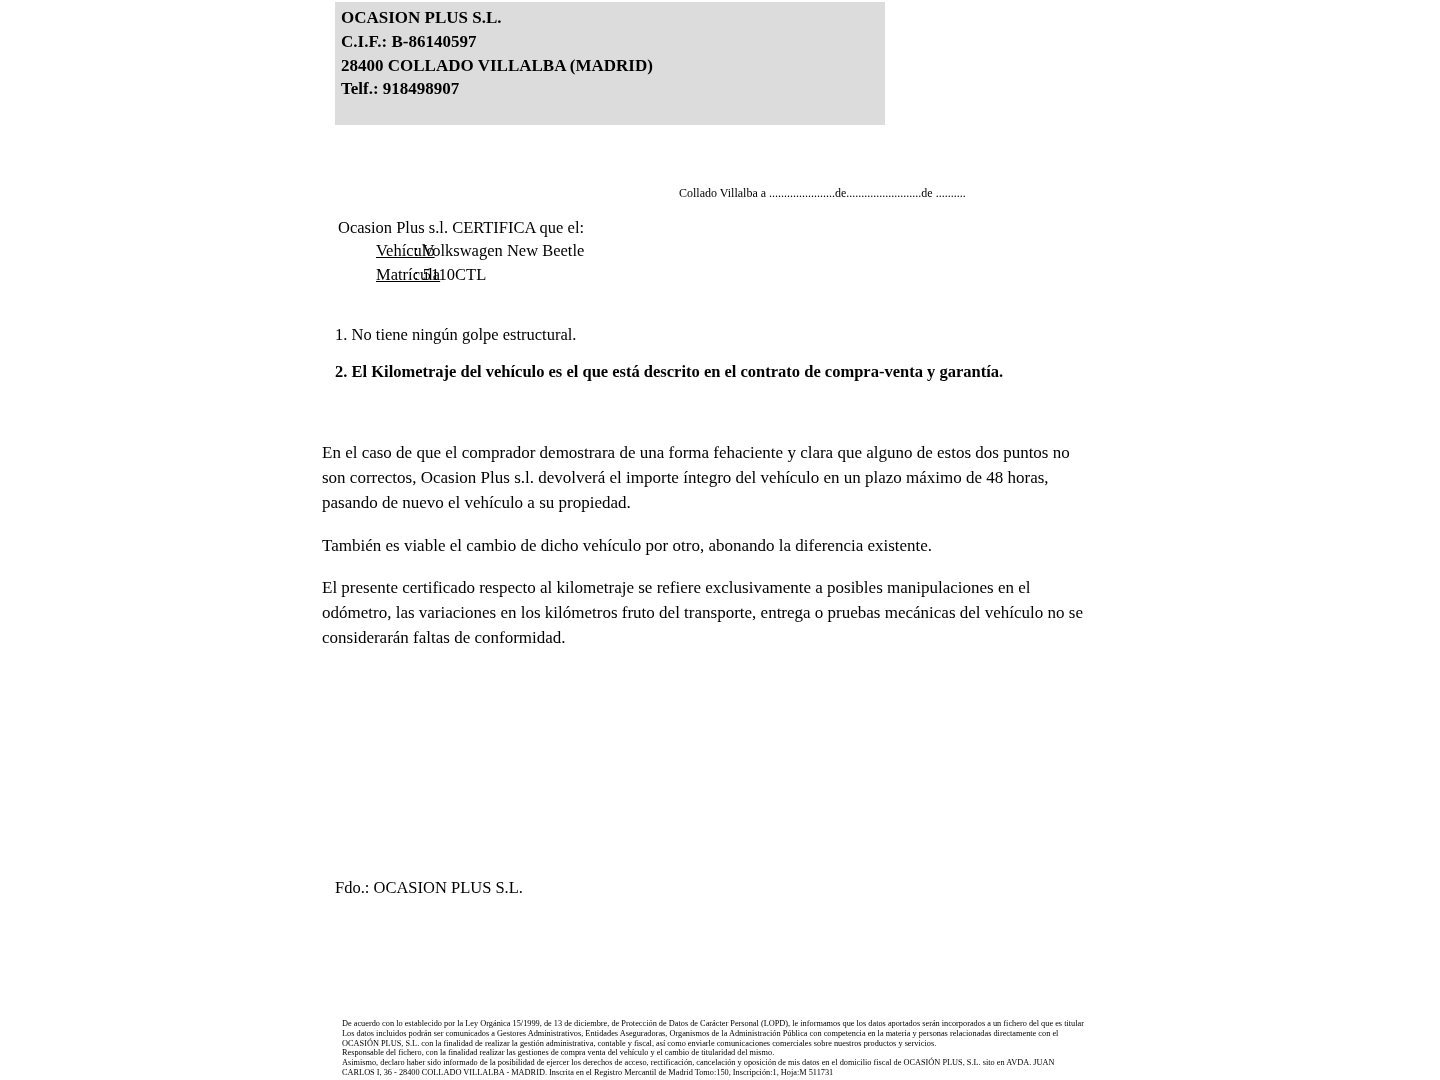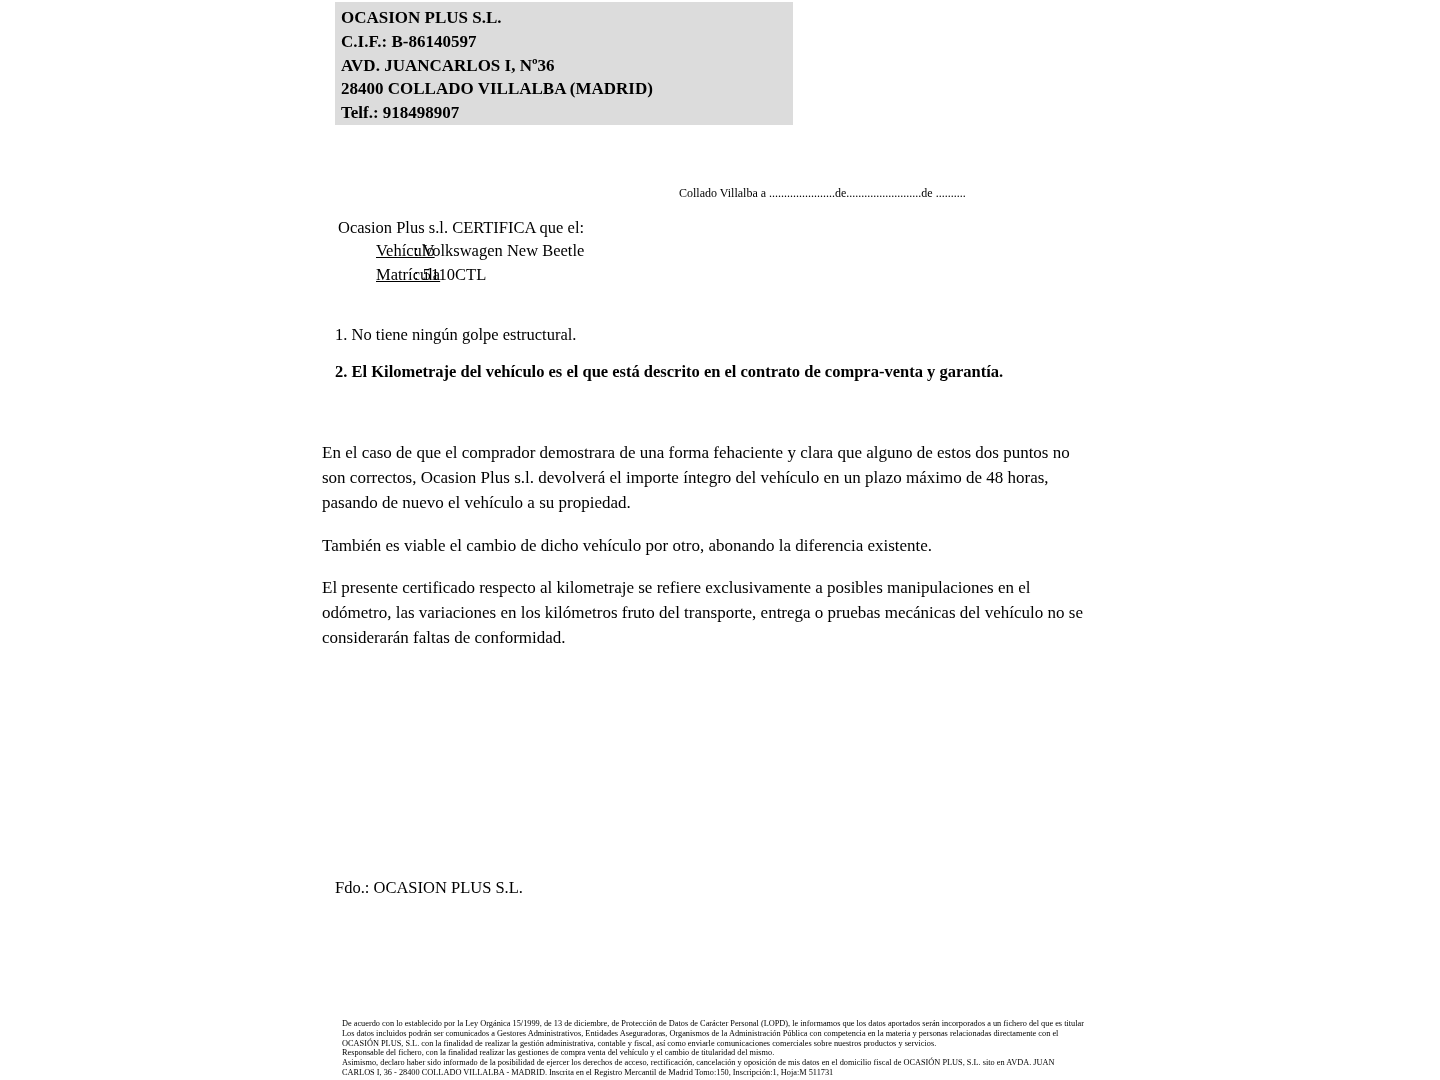--- a/index.html
+++ b/index.html
@@ -10,21 +10,21 @@
     height: 1080px;
     background: #ffffff;
     font-family: "Liberation Serif", "DejaVu Serif", serif;
     color: #000000;
     overflow: hidden;
   }
   .header-box {
     position: absolute;
     left: 335px;
     top: 2px;
-    width: 458px;
+    width: 550px;
     height: 123px;
     background: #dcdcdc;
     padding: 4px 8px 7px 6px;
   }
   .header-box div {
     font-weight: bold;
     font-size: 17px;
     line-height: 23.8px;
     white-space: nowrap;
   }
@@ -84,21 +84,20 @@
   .legal-footer div { white-space: nowrap; padding-left: 12px; }
 </style>
 </head>
 <body>
 
 <div class="page">
 
   <div class="header-box">
     <div>OCASION PLUS S.L.</div>
     <div>C.I.F.: B-86140597</div>
-    <div>AVD. JUANCARLOS I, Nº36</div>
     <div>28400 COLLADO VILLALBA (MADRID)</div>
     <div>Telf.: 918498907</div>
   </div>
 
   <div class="date-line">Collado Villalba a ......................de.........................de ..........</div>
 
   <div class="cert-block">
     <div class="cert-intro">Ocasion Plus s.l. CERTIFICA que el:</div>
     <div class="cert-row"><span class="lbl"><span>Vehículo</span></span><span>: Volkswagen New Beetle</span></div>
     <div class="cert-row"><span class="lbl"><span>Matrícula</span></span><span>: 5110CTL</span></div>

